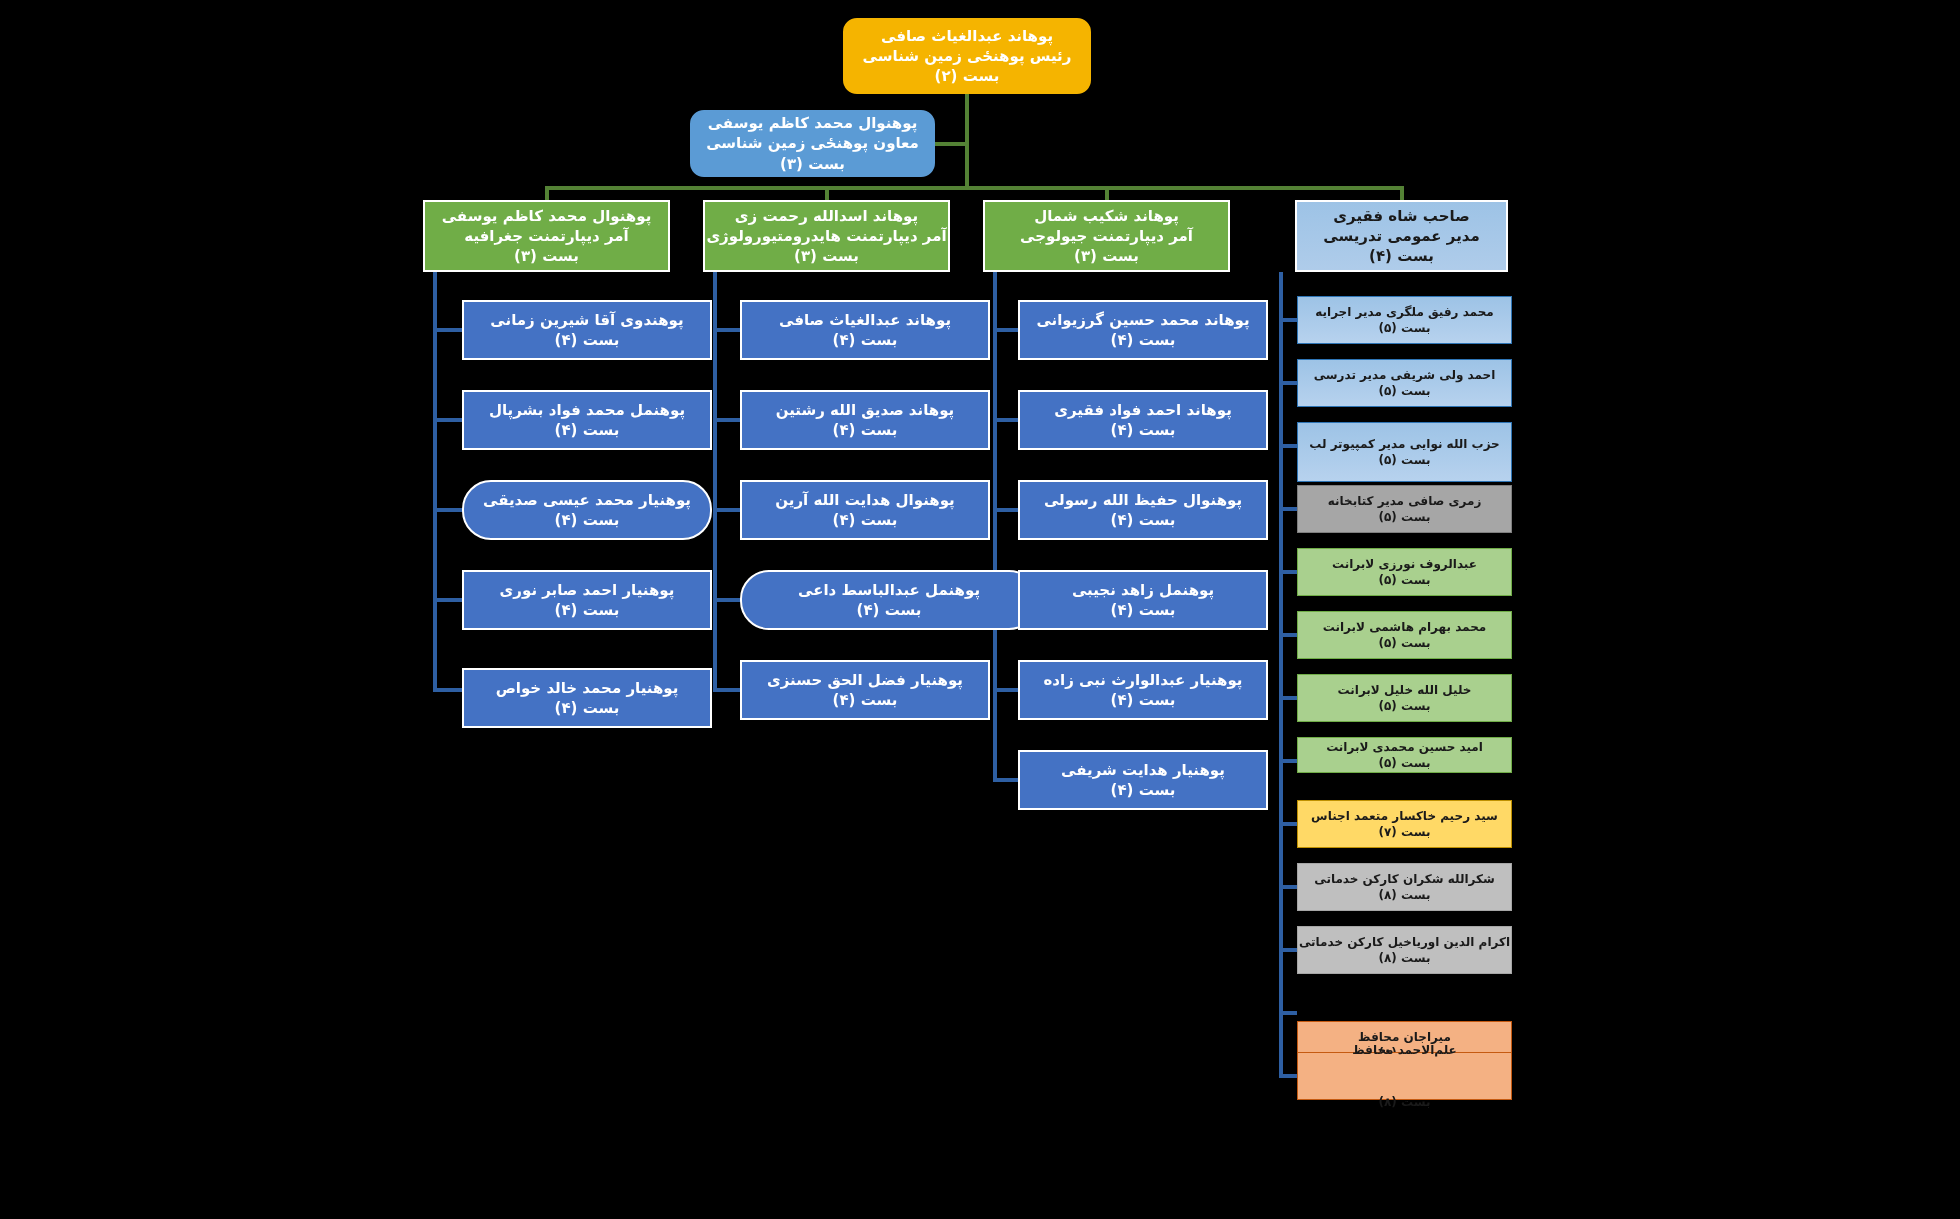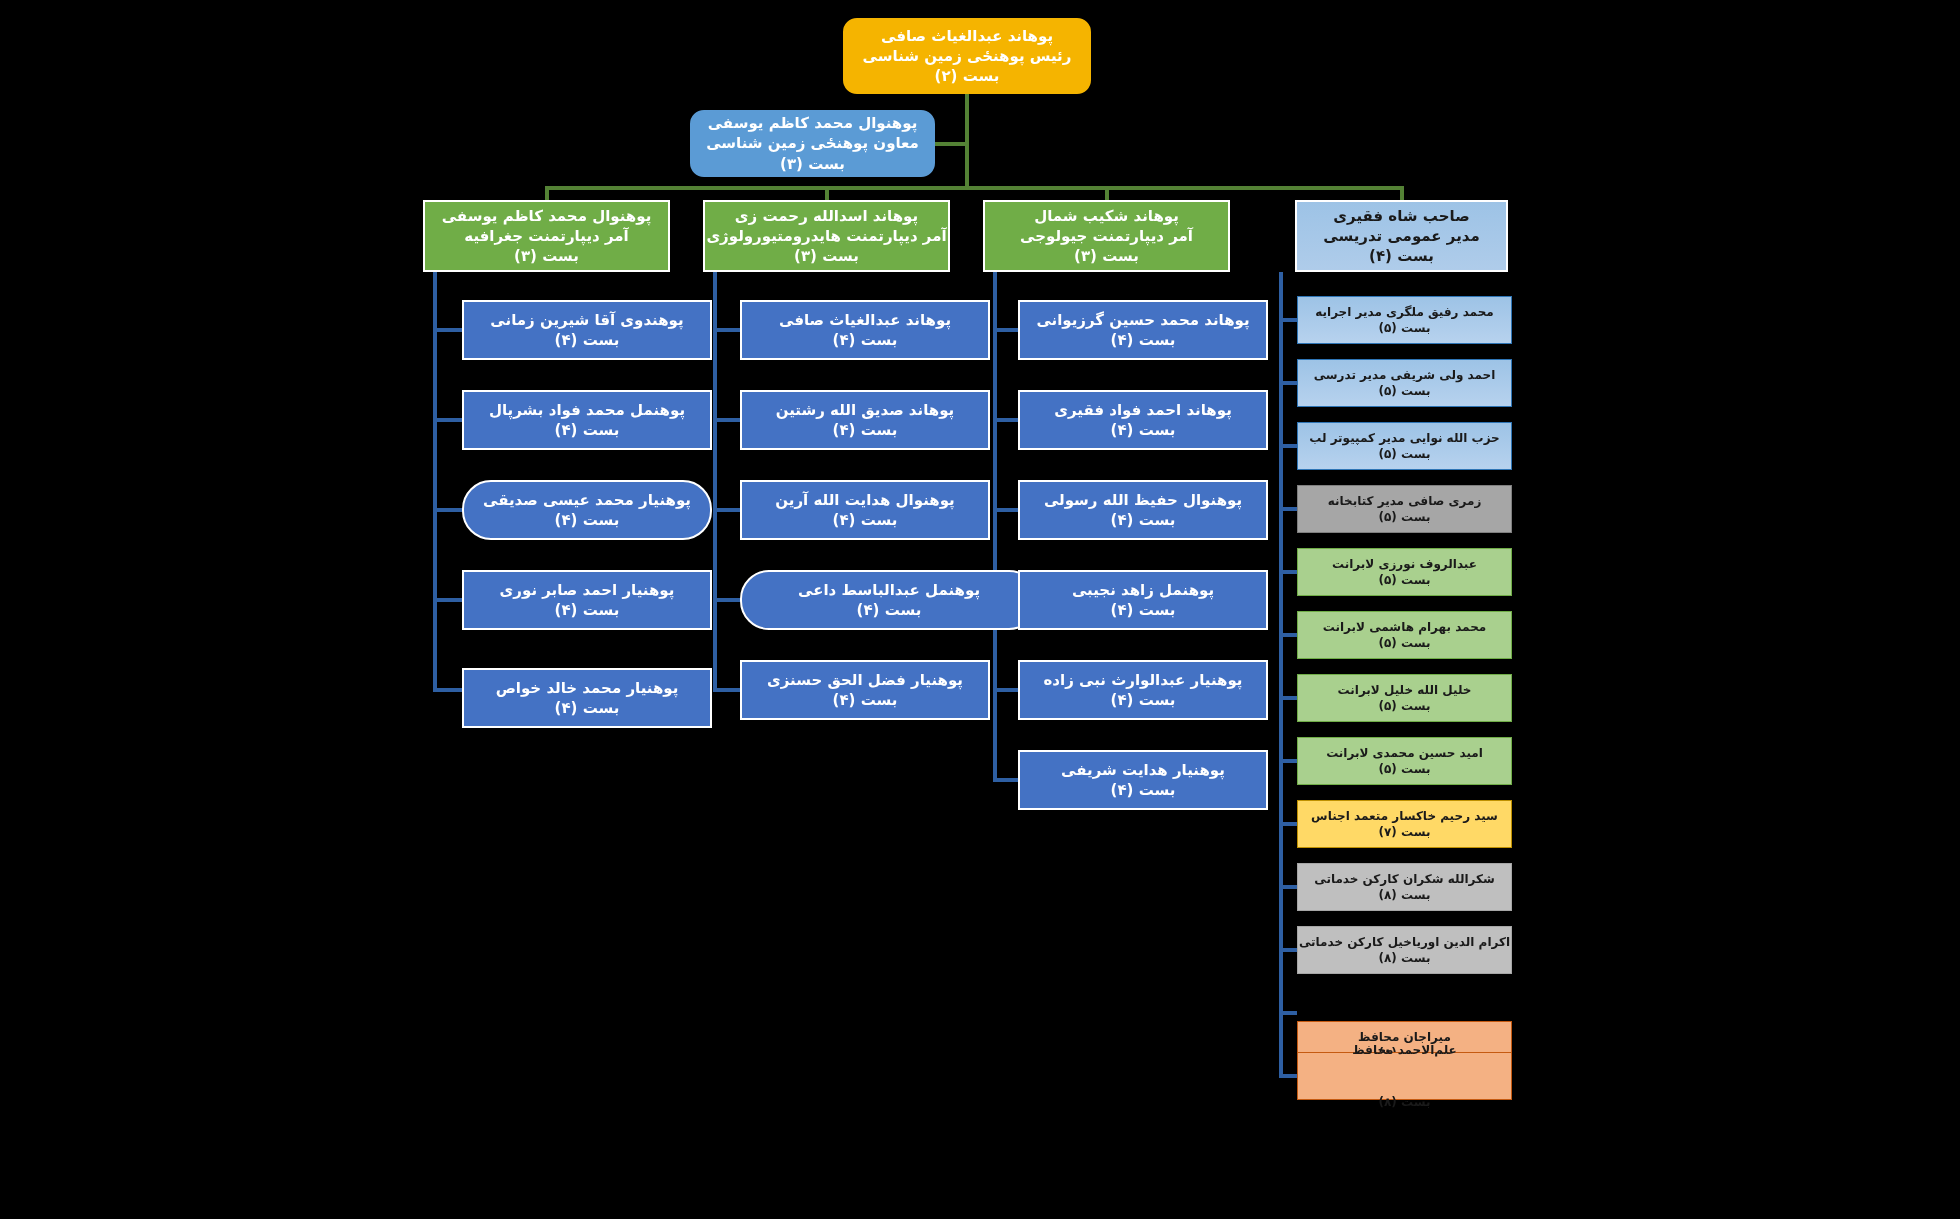--- a/index.html
+++ b/index.html
@@ -183,21 +183,21 @@
     <div class="node n-r-blue" style="left: 1297px; top: 296px; width: 215px; height: 48px;">
       <span class="ln">محمد رفیق ملگری مدیر اجرایه</span>
       <span class="ln">بست (۵)</span>
     </div>
     <div class="conn b" style="left: 1279px; top: 381px; width: 18px; height: 4px;"></div>
     <div class="node n-r-blue" style="left: 1297px; top: 359px; width: 215px; height: 48px;">
       <span class="ln">احمد ولی شریفی مدیر تدرسی</span>
       <span class="ln">بست (۵)</span>
     </div>
     <div class="conn b" style="left: 1279px; top: 444px; width: 18px; height: 4px;"></div>
-    <div class="node n-r-blue" style="left: 1297px; top: 422px; width: 215px; height: 48px;">
+    <div class="node n-r-blue" style="left: 1297px; top: 422px; width: 215px; height: 60px;">
       <span class="ln">حزب الله نوایی مدیر کمپیوتر لب</span>
       <span class="ln">بست (۵)</span>
     </div>
     <div class="conn b" style="left: 1279px; top: 507px; width: 18px; height: 4px;"></div>
     <div class="node n-r-gray" style="left: 1297px; top: 485px; width: 215px; height: 48px;">
       <span class="ln">زمری صافی مدیر کتابخانه</span>
       <span class="ln">بست (۵)</span>
     </div>
     <div class="conn b" style="left: 1279px; top: 570px; width: 18px; height: 4px;"></div>
     <div class="node n-r-green" style="left: 1297px; top: 548px; width: 215px; height: 48px;">
@@ -208,21 +208,21 @@
     <div class="node n-r-green" style="left: 1297px; top: 611px; width: 215px; height: 48px;">
       <span class="ln">محمد بهرام هاشمی لابرانت</span>
       <span class="ln">بست (۵)</span>
     </div>
     <div class="conn b" style="left: 1279px; top: 696px; width: 18px; height: 4px;"></div>
     <div class="node n-r-green" style="left: 1297px; top: 674px; width: 215px; height: 48px;">
       <span class="ln">خلیل الله خلیل لابرانت</span>
       <span class="ln">بست (۵)</span>
     </div>
     <div class="conn b" style="left: 1279px; top: 759px; width: 18px; height: 4px;"></div>
-    <div class="node n-r-green" style="left: 1297px; top: 737px; width: 215px; height: 48px;">
+    <div class="node n-r-green" style="left: 1297px; top: 737px; width: 215px; height: 36px;">
       <span class="ln">امید حسین محمدی لابرانت</span>
       <span class="ln">بست (۵)</span>
     </div>
     <div class="conn b" style="left: 1279px; top: 822px; width: 18px; height: 4px;"></div>
     <div class="node n-r-orange" style="left: 1297px; top: 800px; width: 215px; height: 48px;">
       <span class="ln">سید رحیم خاکسار متعمد اجناس</span>
       <span class="ln">بست (۷)</span>
     </div>
     <div class="conn b" style="left: 1279px; top: 885px; width: 18px; height: 4px;"></div>
     <div class="node n-r-gray2" style="left: 1297px; top: 863px; width: 215px; height: 48px;">

